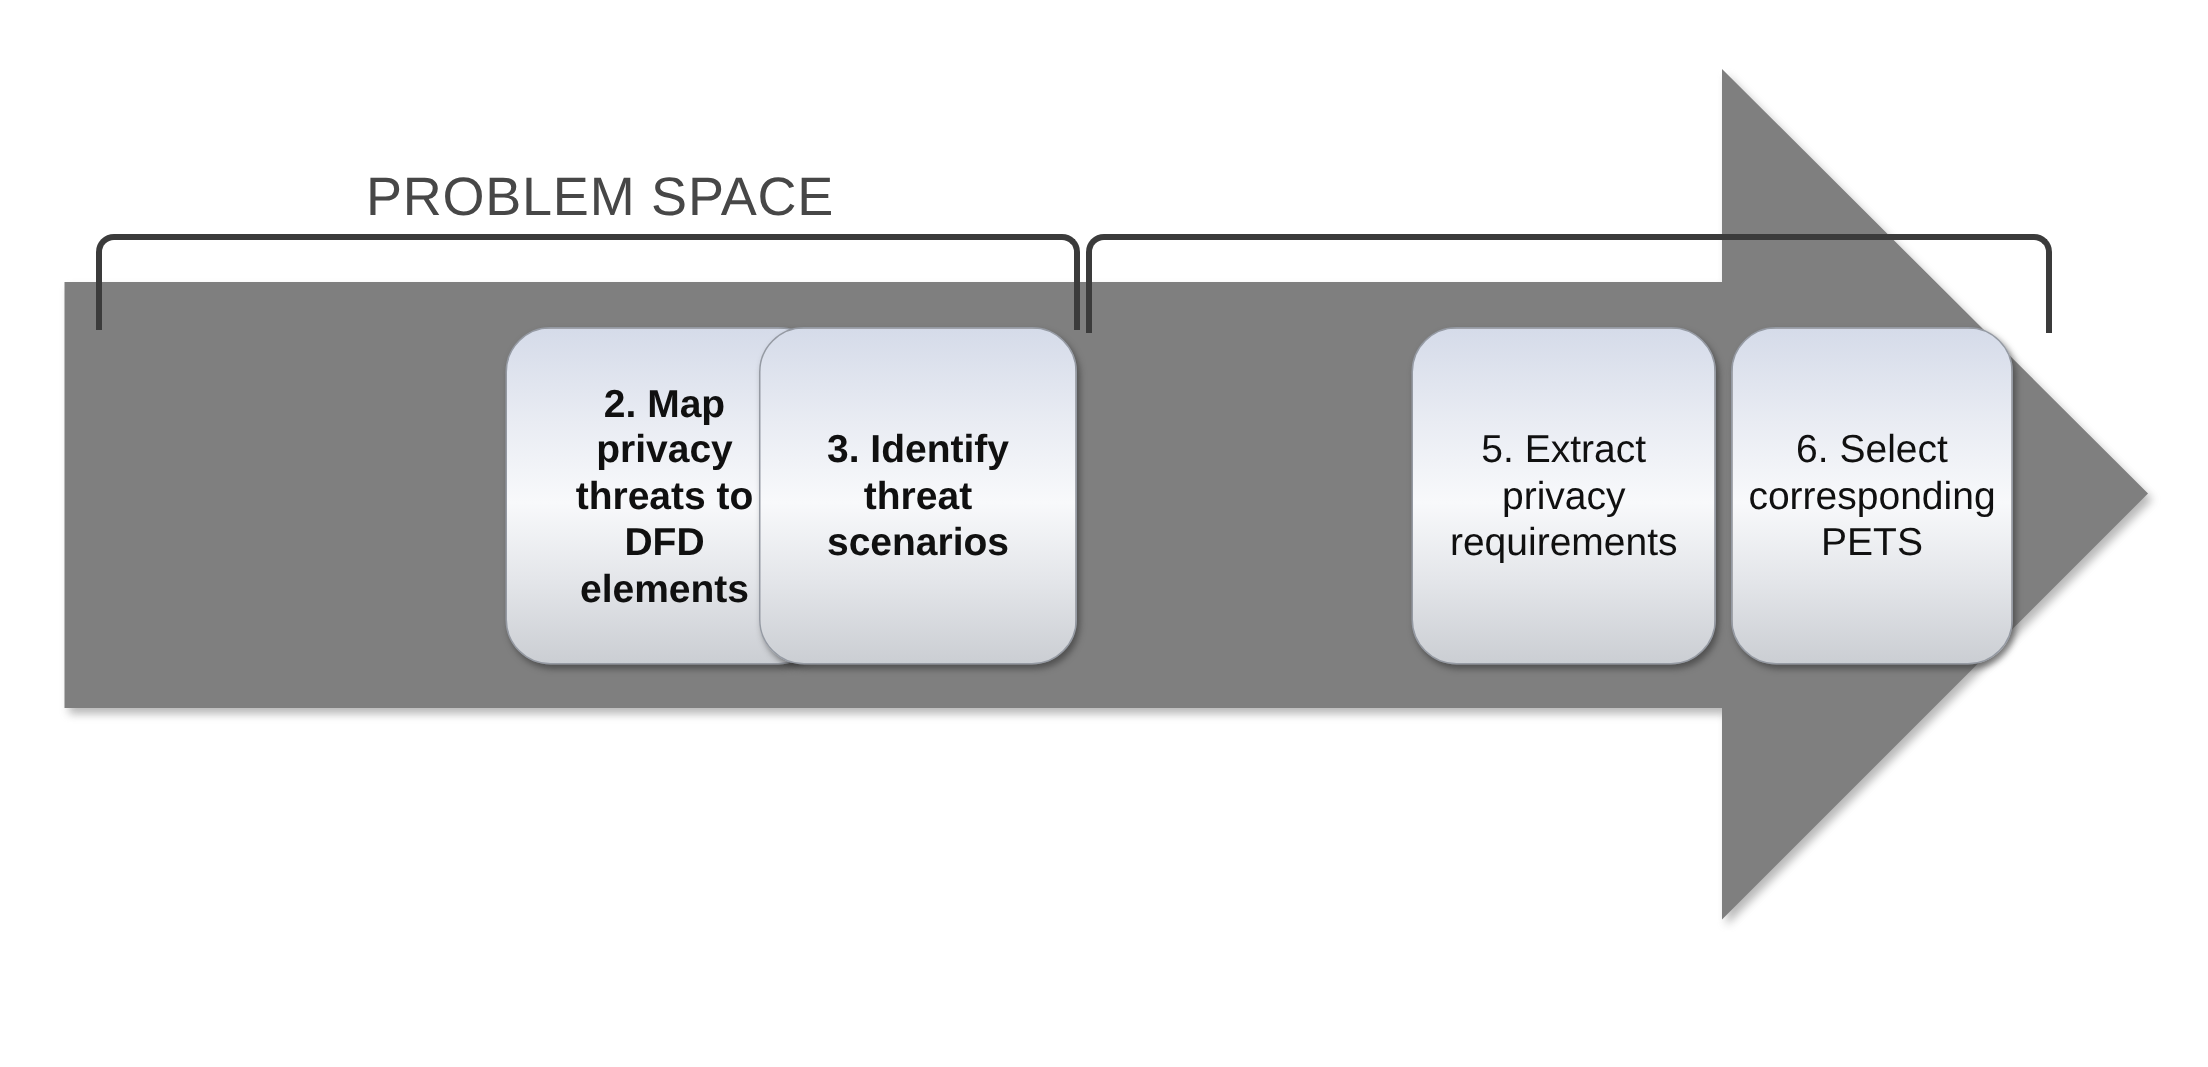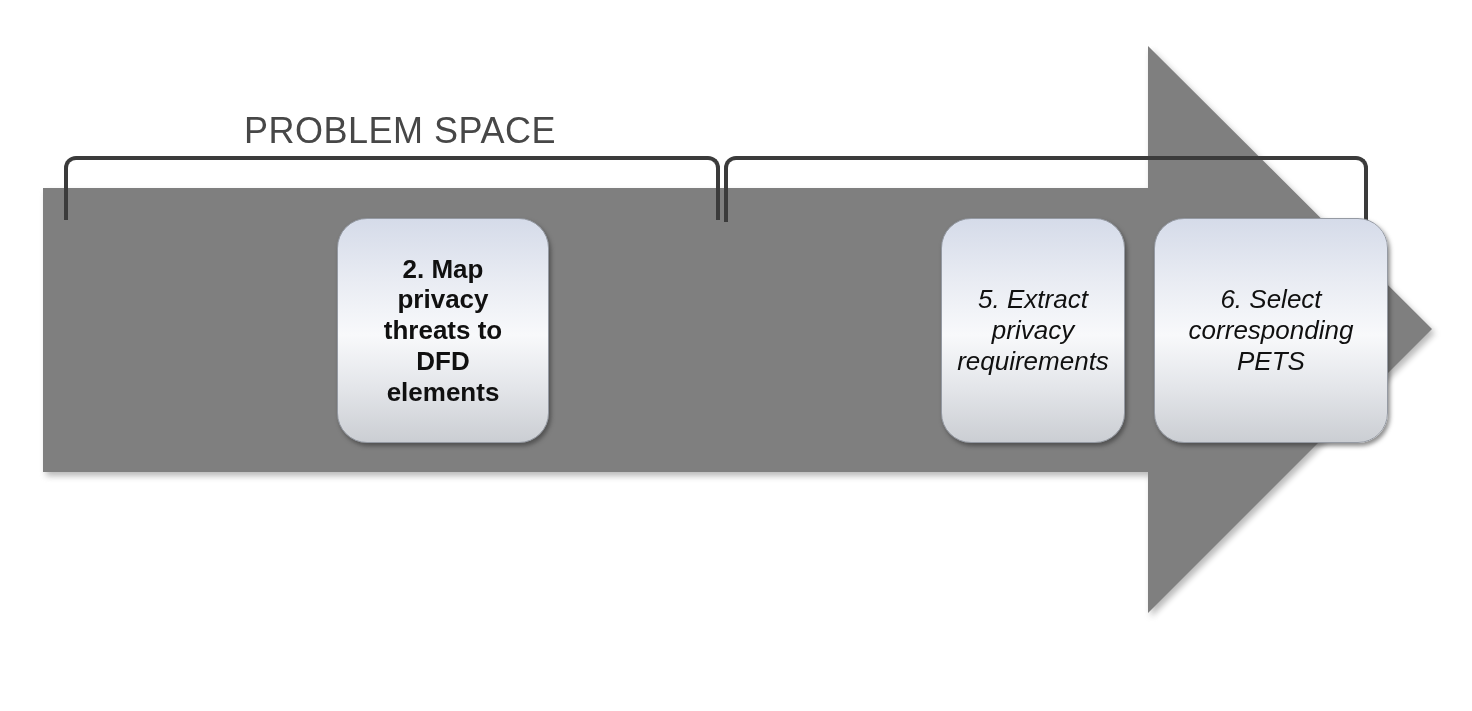--- a/index.html
+++ b/index.html
@@ -80,22 +80,22 @@
     line-height: 1.18;
     color: var(--box-text, #101010);
     padding: 4px;
   }
   .step.bold .step-text { font-weight: bold; }
 
   .step.s1 { left: 73px;   width: 205px; }
   .step.s2 { left: 293px;  width: 212px; margin-left: 44px; }
   .step.s3 { left: 506px;  width: 212px; }
   .step.s4 { left: 738px;  width: 187px; }
-  .step.s5 { left: 941px;  width: 184px; font-style: italic; }
-  .step.s6 { left: 1154px; width: 234px; font-style: italic; }
+  .step.s5 { left: 941px;  width: 203px; }
+  .step.s6 { left: 1154px; width: 188px; }
 </style>
 </head>
 <body>
 
 <div class="canvas">
 
   <svg class="arrow-svg" viewBox="0 0 1472 711" xmlns="http://www.w3.org/2000/svg">
     <polygon points="43,188 1148,188 1148,46 1432,329 1148,613 1148,472 43,472"></polygon>
   </svg>
 
@@ -107,20 +107,25 @@
 
 
   <div class="step s2 bold">
     <div class="step-text">2. Map
 privacy
 threats to
 DFD
 elements</div>
   </div>
 
+  <div class="step s3 bold">
+    <div class="step-text">3. Identify
+threat
+scenarios</div>
+  </div>
 
 
   <div class="step s5">
     <div class="step-text">5. Extract
 privacy
 requirements</div>
   </div>
 
   <div class="step s6">
     <div class="step-text">6. Select

